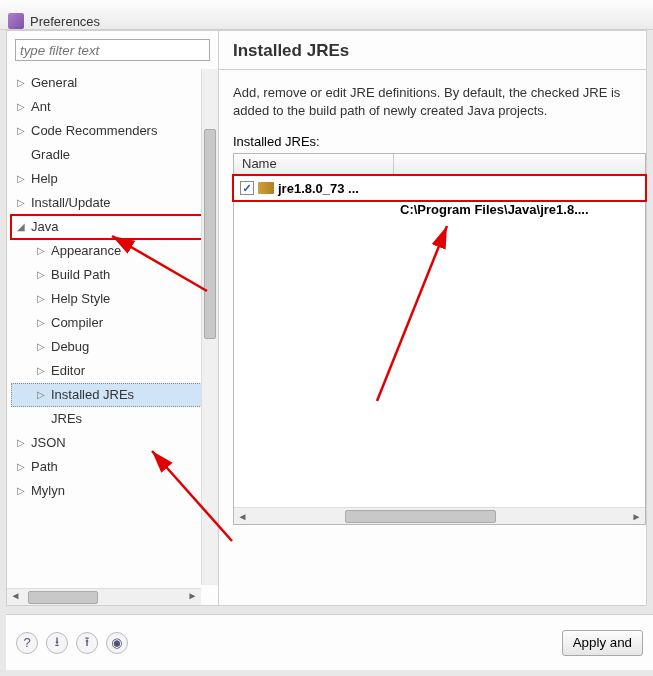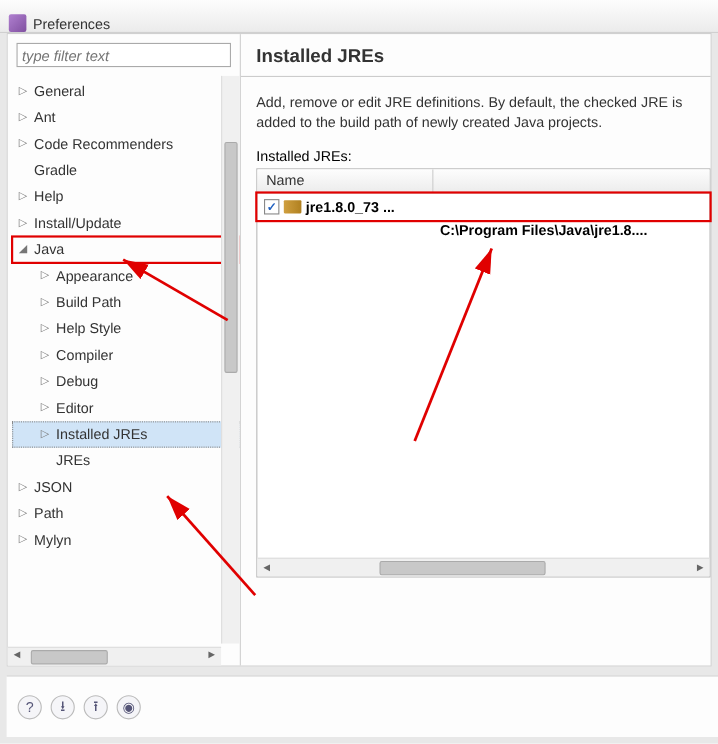--- a/index.html
+++ b/index.html
@@ -202,13 +202,14 @@
   </svg>
 
 </div>
 
 <div class="bottom-bar">
   <span class="tool-icon">?</span>
   <span class="tool-icon">⭳</span>
   <span class="tool-icon">⭱</span>
   <span class="tool-icon">◉</span>
   <span class="spacer"></span>
+  <button class="btn">Apply and</button>
 </div>
 
 </body></html>

